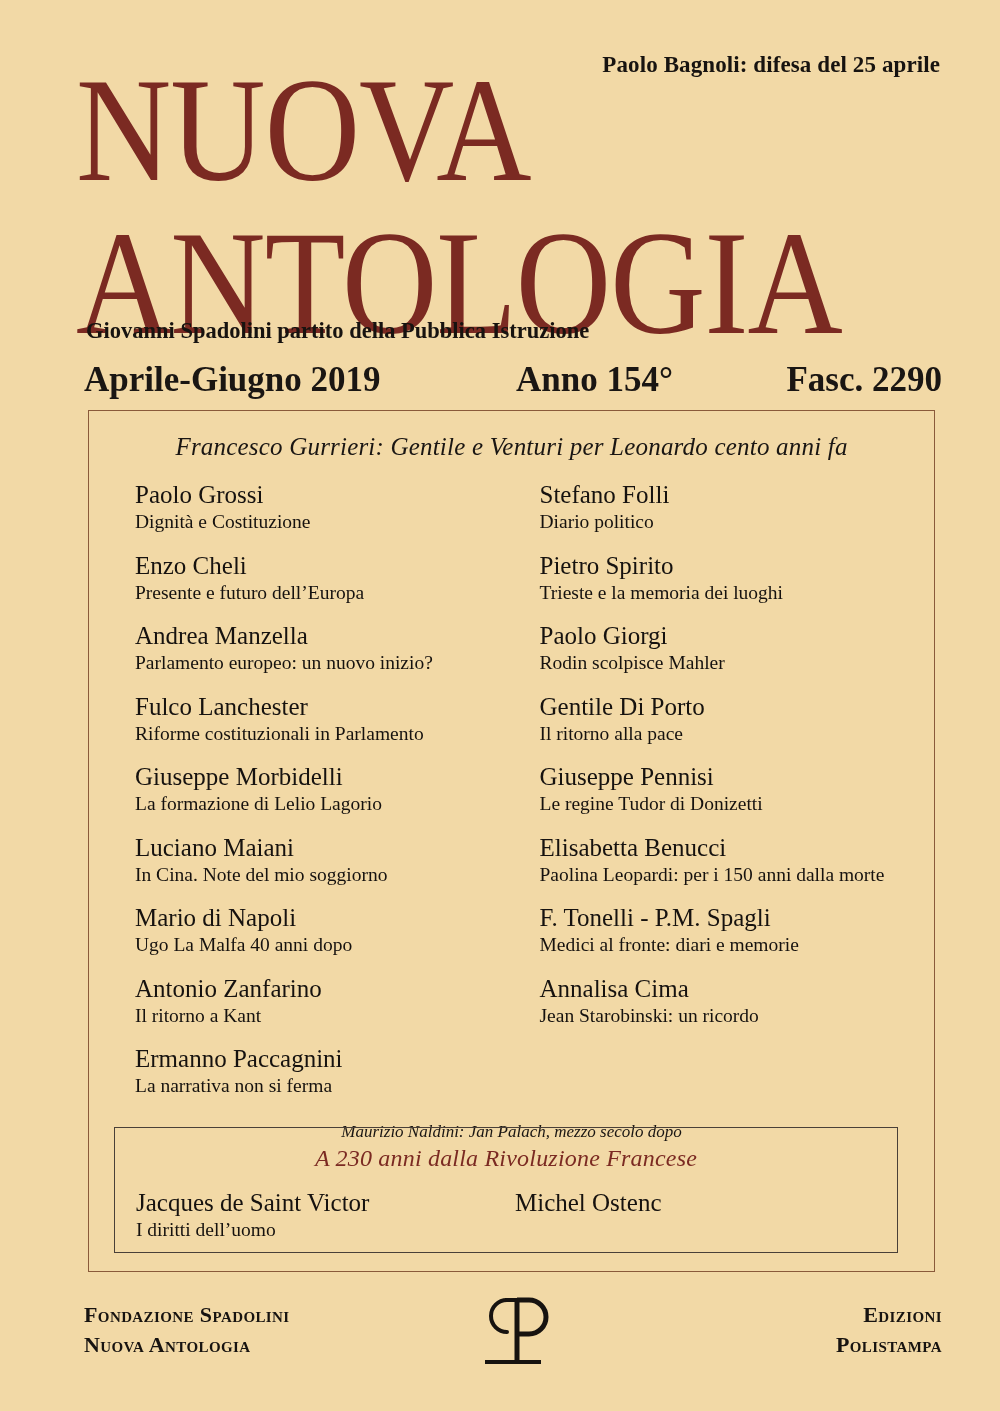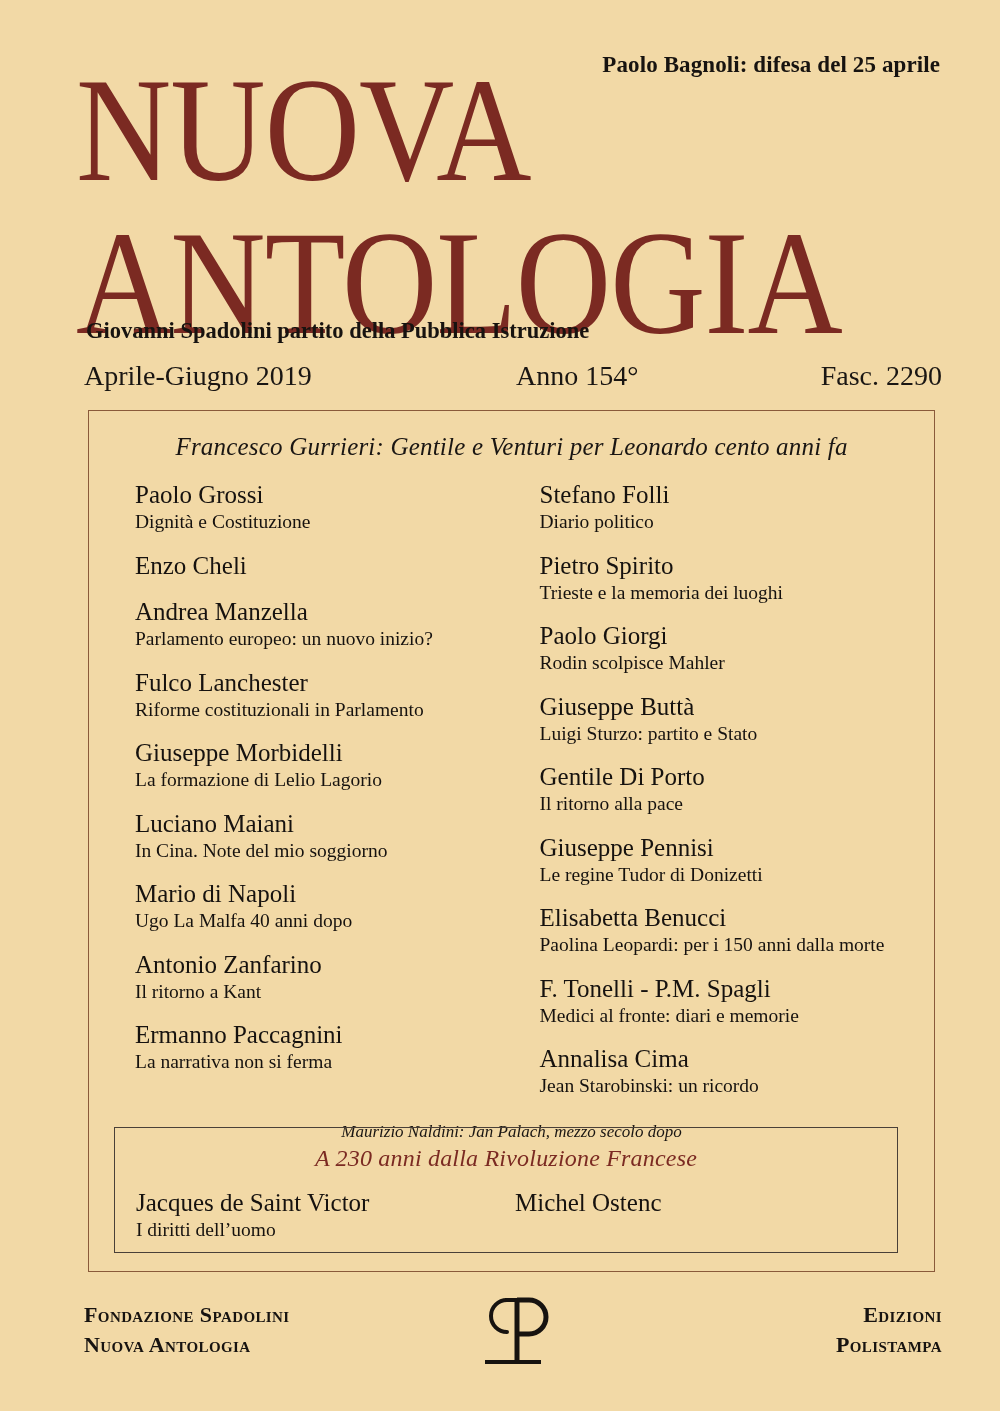--- a/index.html
+++ b/index.html
@@ -71,22 +71,23 @@
 
   
   .issue-line {
     position: absolute;
     top: 360px;
     left: 84px;
     right: 58px;
     display: flex;
     justify-content: space-between;
     align-items: baseline;
-    font-size: 28px;
+    font-size: 35px;
     color: #1a1613;
+    font-weight: bold;
   }
   .issue-line .mid { margin-left: 22px; }
 
   
   .content-box {
     position: absolute;
     left: 88px;
     top: 410px;
     width: 847px;
     height: 862px;
@@ -237,20 +238,21 @@
 
     <div class="cols">
 
       <div class="col left">
         <div class="entry">
           <div class="author">Paolo Grossi</div>
           <div class="title">Dignità e Costituzione</div>
         </div>
         <div class="entry">
           <div class="author">Enzo Cheli</div>
+          <div class="title">Presente e futuro dell’Europa</div>
         </div>
         <div class="entry">
           <div class="author">Andrea Manzella</div>
           <div class="title">Parlamento europeo: un nuovo inizio?</div>
         </div>
         <div class="entry">
           <div class="author">Fulco Lanchester</div>
           <div class="title">Riforme costituzionali in Parlamento</div>
         </div>
         <div class="entry">
@@ -280,24 +282,20 @@
           <div class="author">Stefano Folli</div>
           <div class="title">Diario politico</div>
         </div>
         <div class="entry">
           <div class="author">Pietro Spirito</div>
           <div class="title">Trieste e la memoria dei luoghi</div>
         </div>
         <div class="entry">
           <div class="author">Paolo Giorgi</div>
           <div class="title">Rodin scolpisce Mahler</div>
-        </div>
-        <div class="entry">
-          <div class="author">Giuseppe Buttà</div>
-          <div class="title">Luigi Sturzo: partito e Stato</div>
         </div>
         <div class="entry">
           <div class="author">Gentile Di Porto</div>
           <div class="title">Il ritorno alla pace</div>
         </div>
         <div class="entry">
           <div class="author">Giuseppe Pennisi</div>
           <div class="title">Le regine Tudor di Donizetti</div>
         </div>
         <div class="entry">

